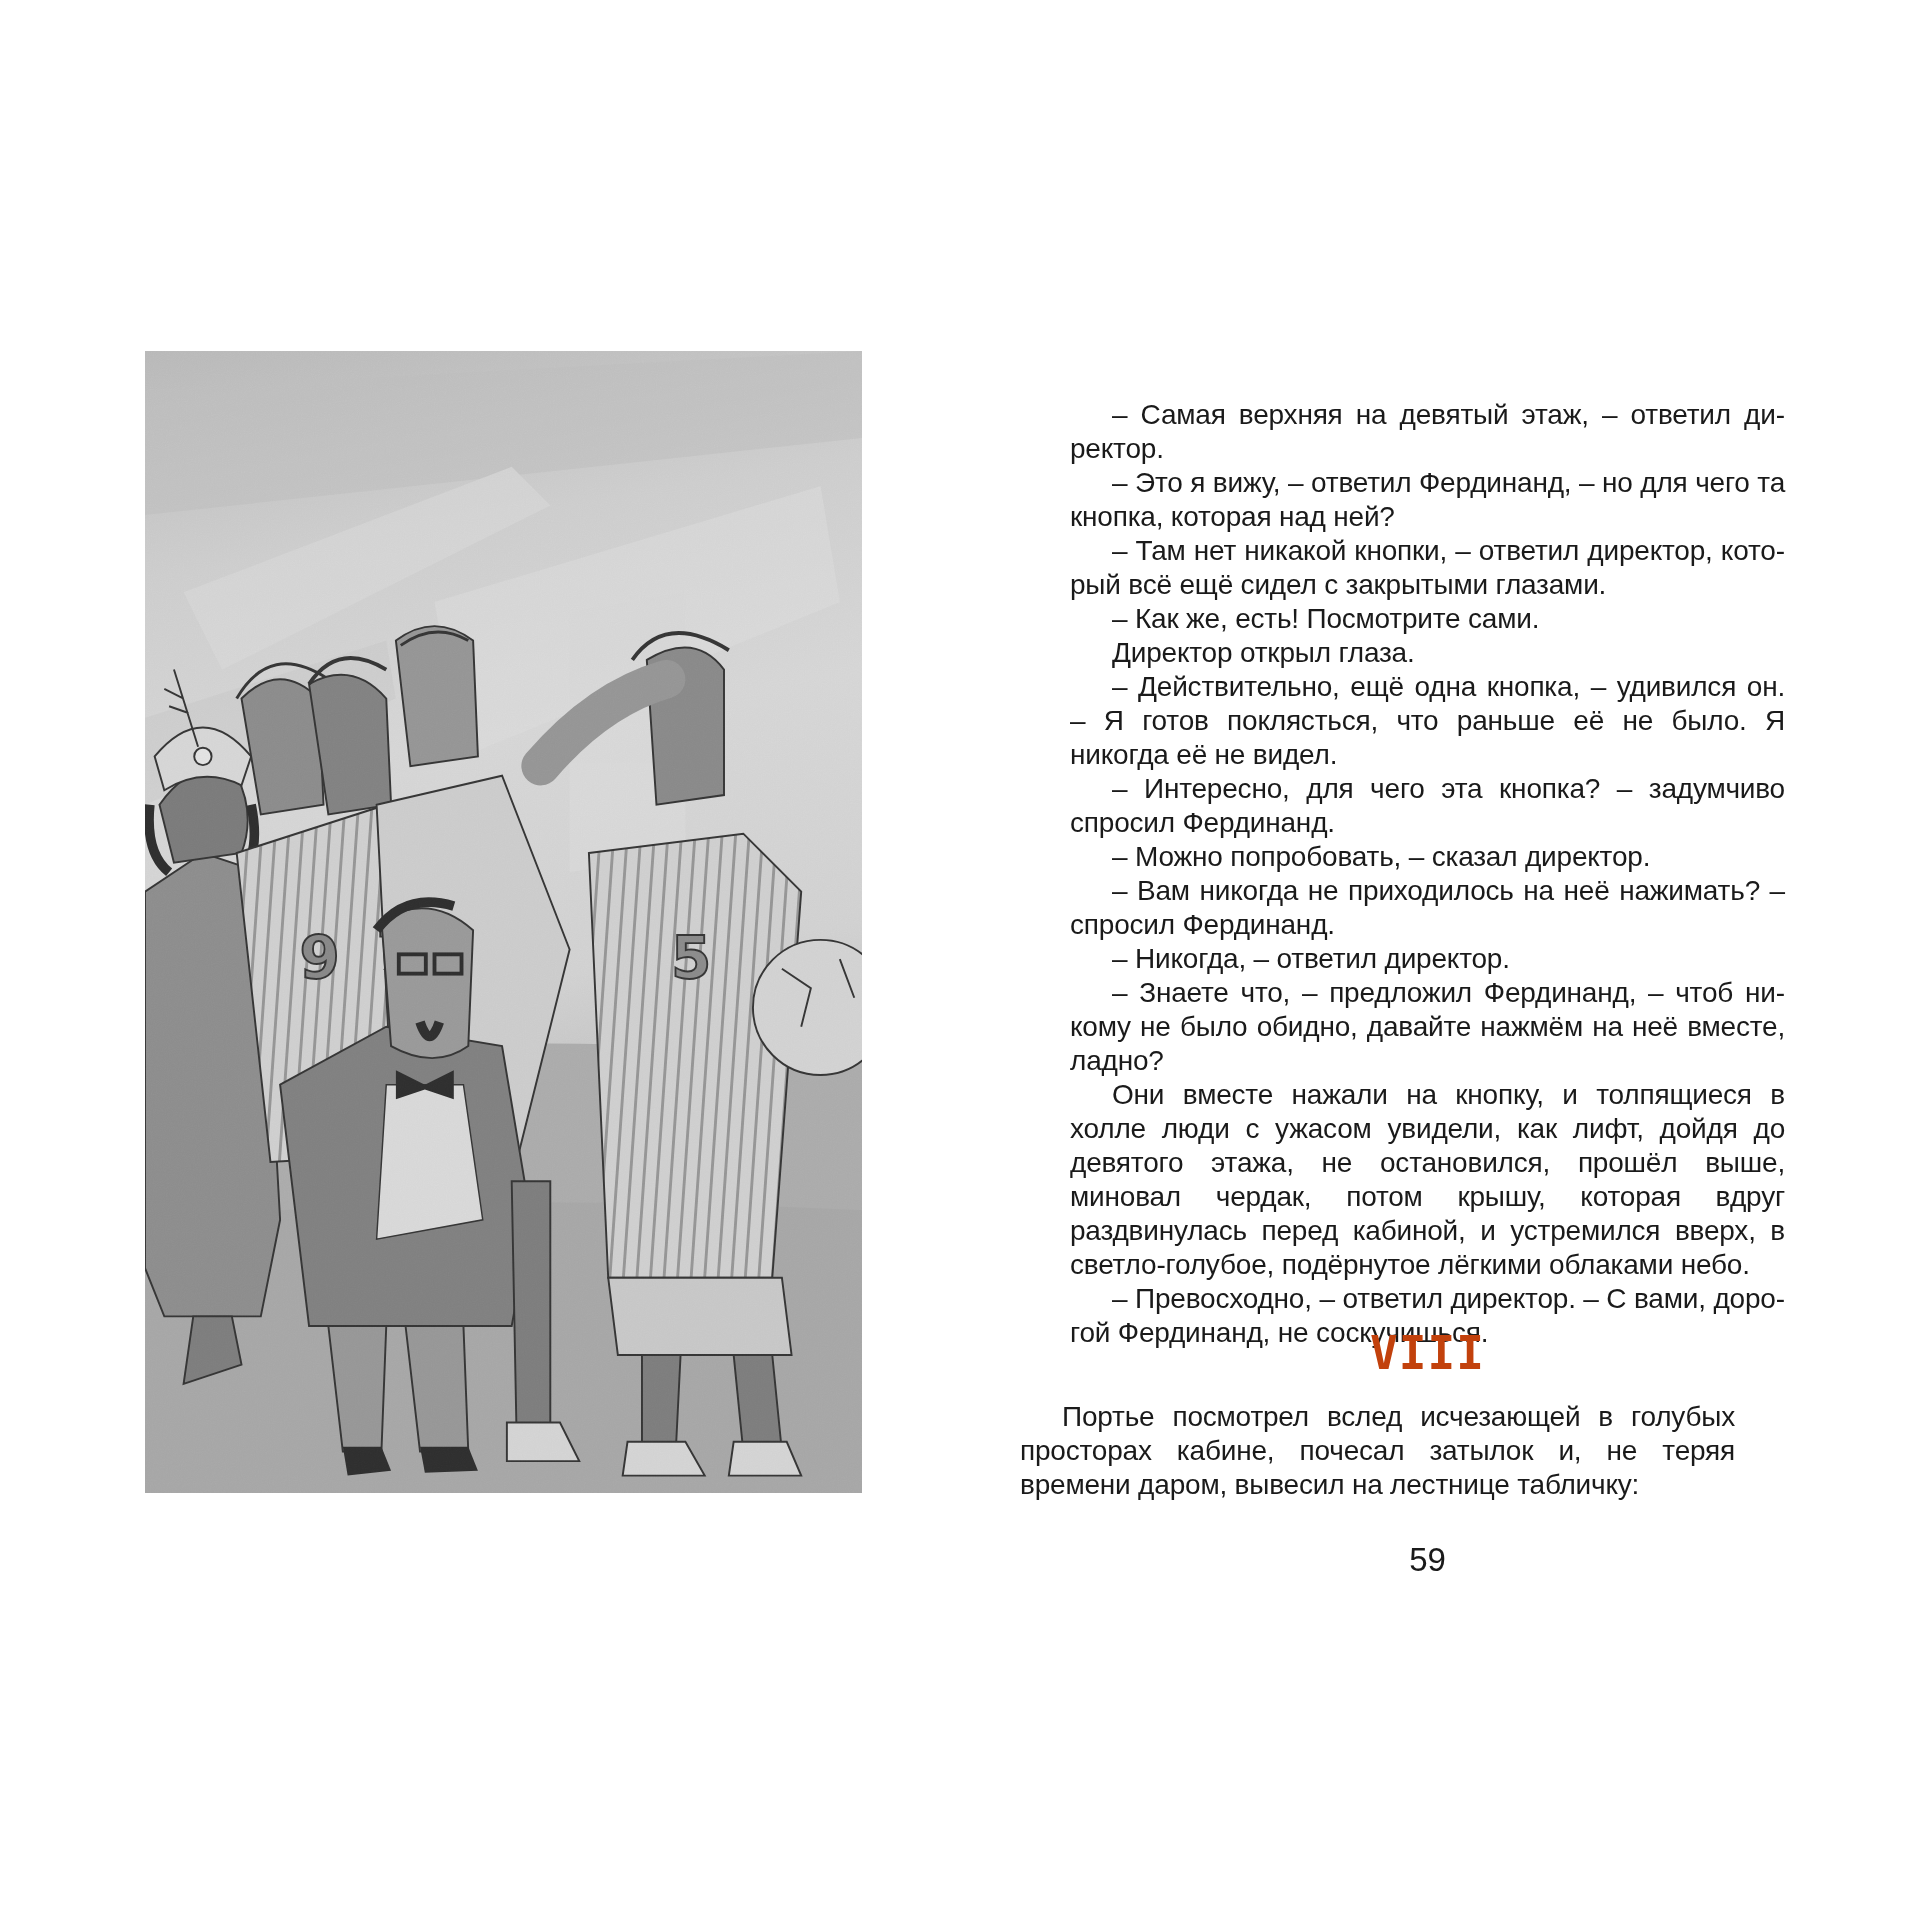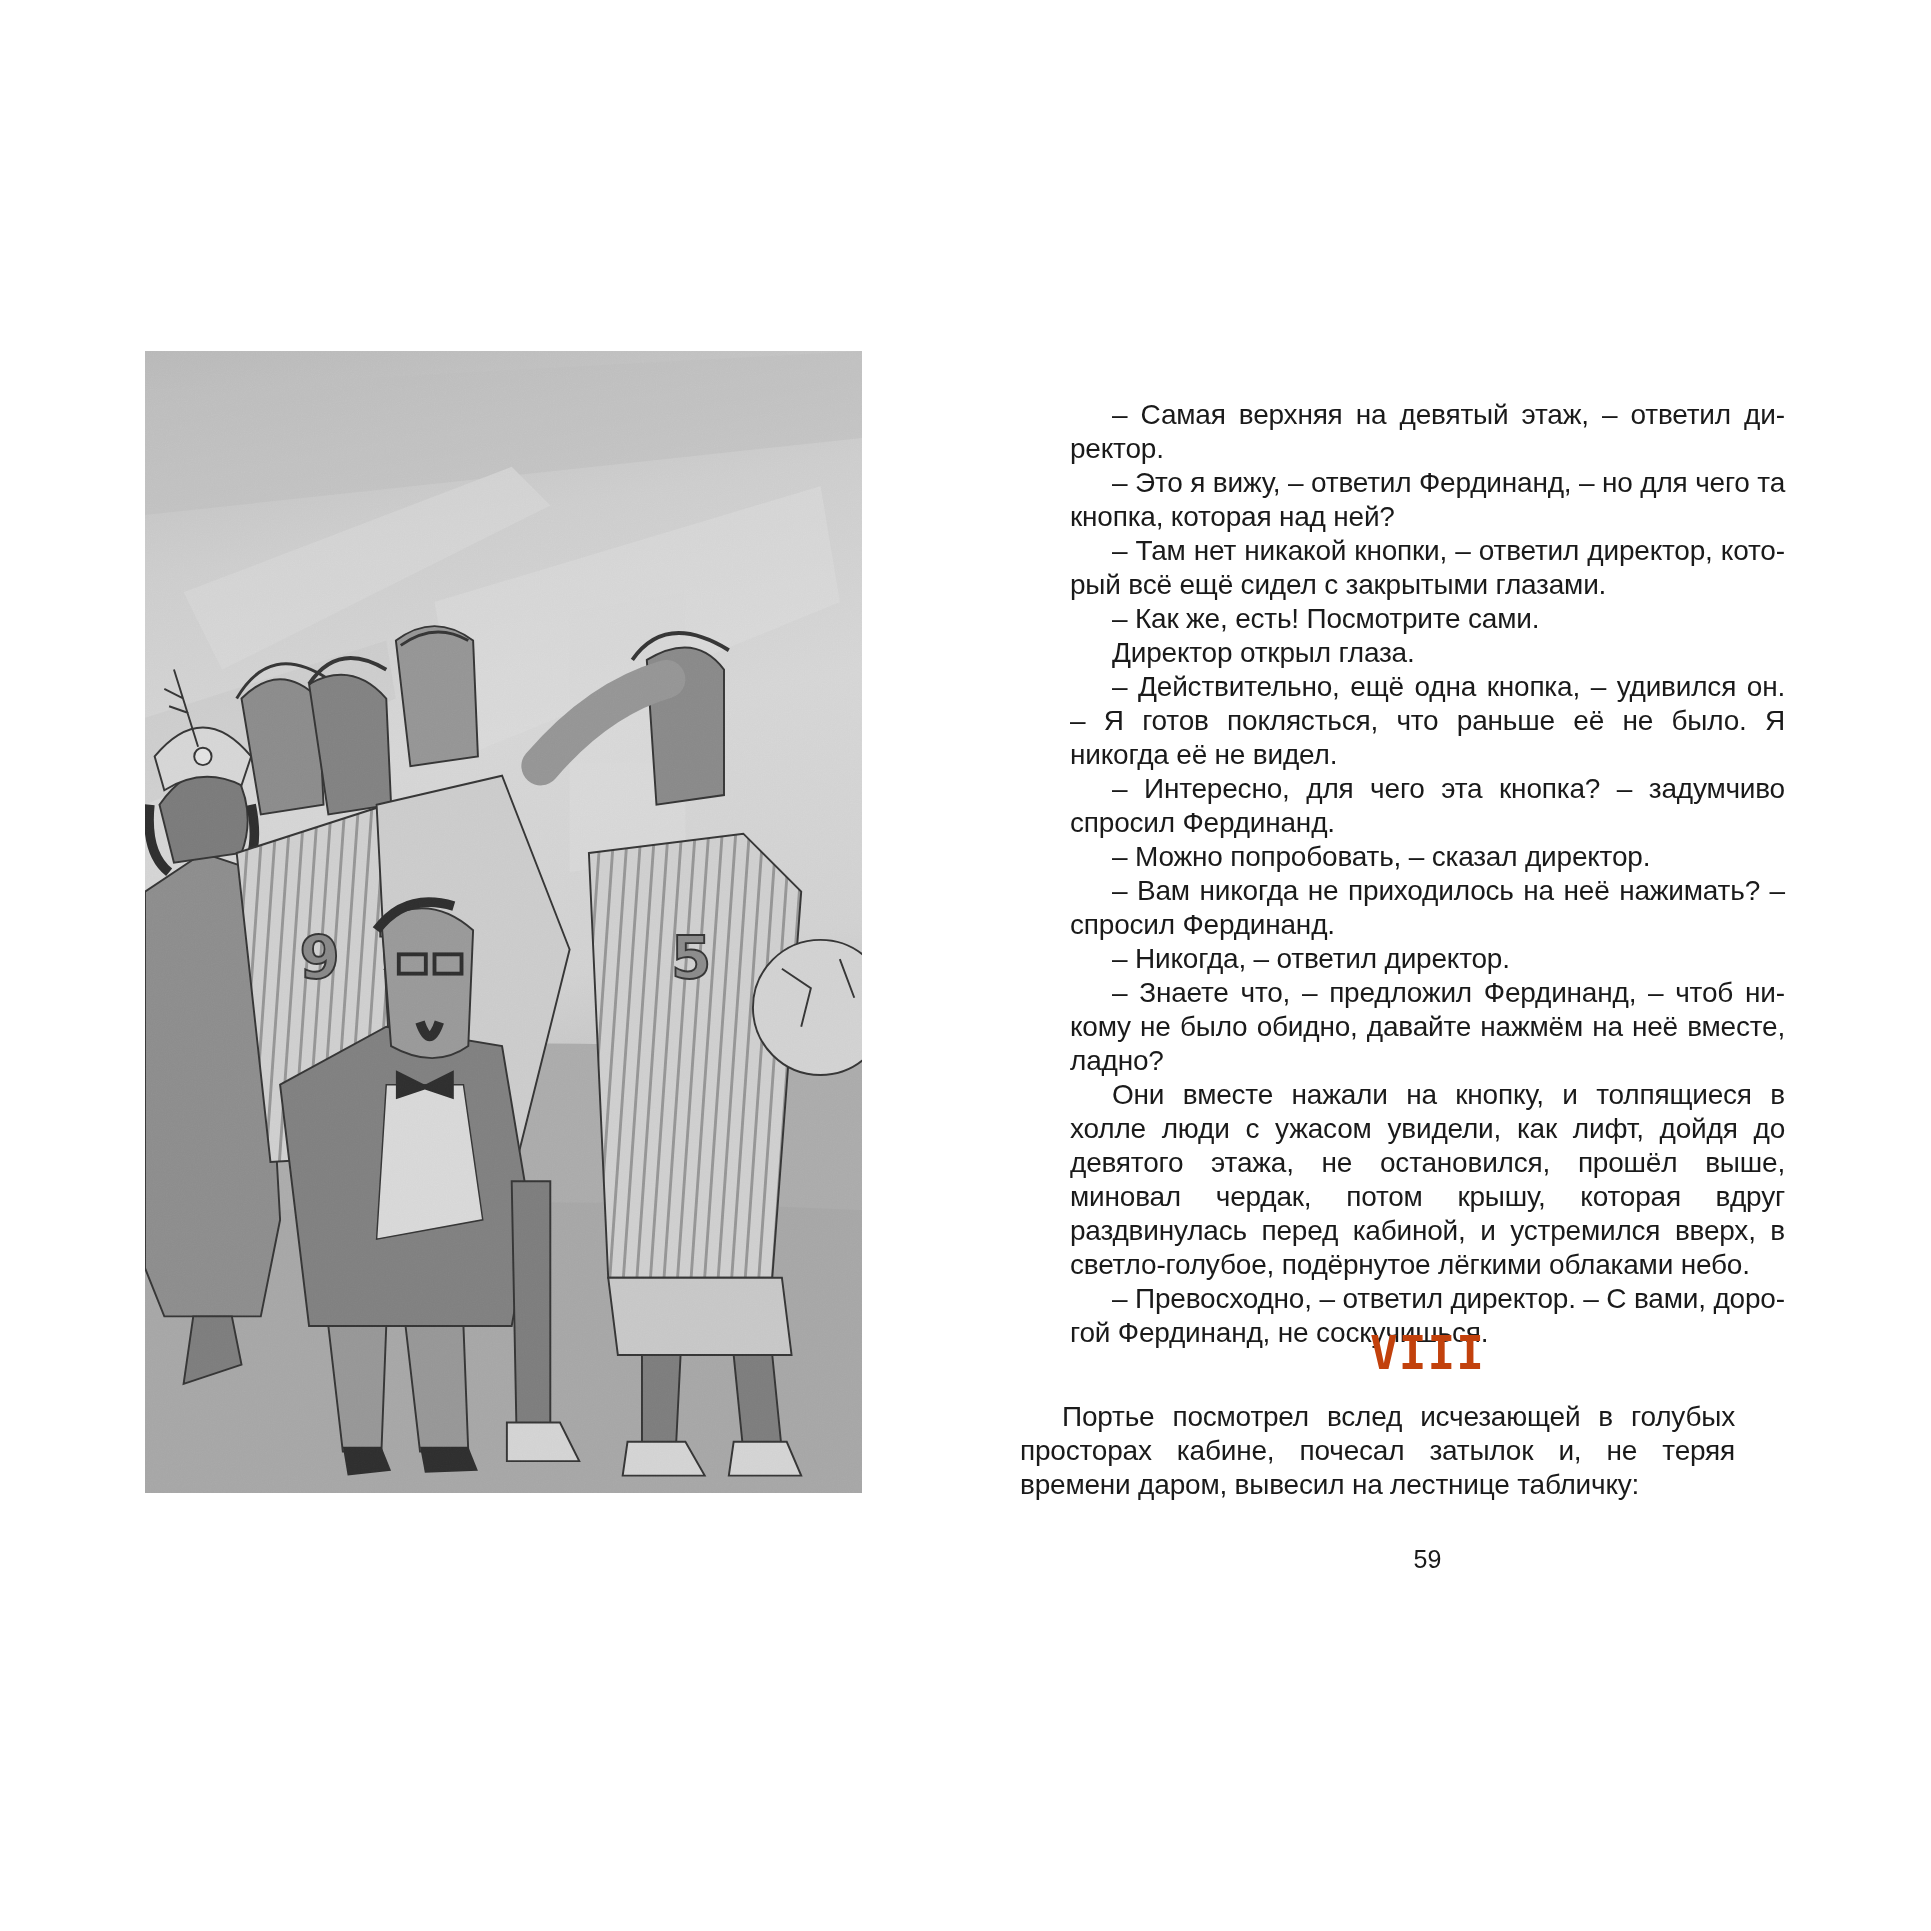--- a/index.html
+++ b/index.html
@@ -80,21 +80,21 @@
       margin: 0;
       text-indent: 42px;
     }
 
     .page-number {
       position: absolute;
       left: 1070px;
       top: 1545px;
       width: 715px;
       text-align: center;
-      font-size: 25px;
+      font-size: 33px;
       line-height: 29px;
       color: #1a1a1a;
     }
   </style>
 </head>
 <body>
 
 <div class="illustration">
   <svg viewBox="0 0 743 1183" preserveAspectRatio="none">
     <defs>

